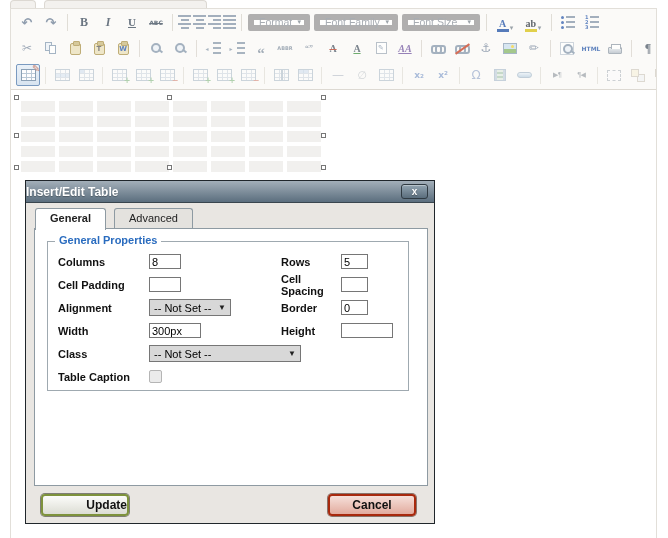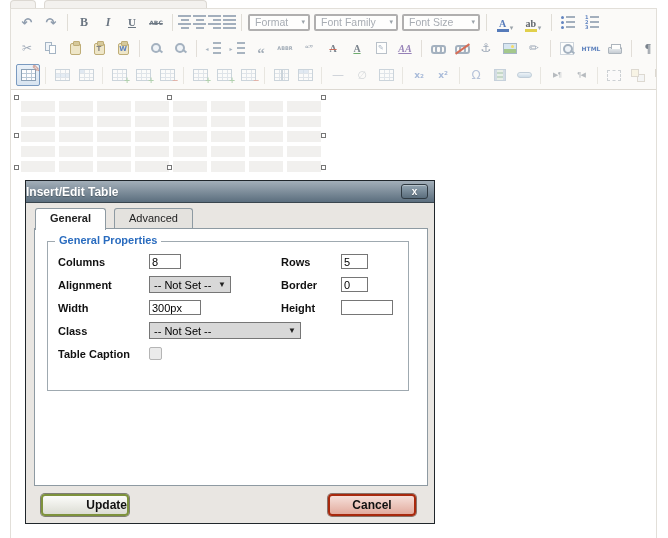--- a/index.html
+++ b/index.html
@@ -36,21 +36,21 @@
   .tins  { font:bold 10px "Liberation Serif",serif; color:#5a6673; text-decoration:underline; text-decoration-color:#4d9a4d; }
   .taa   { font:italic bold 10px "Liberation Serif",serif; color:#7d64a8; text-decoration:underline; }
   .thtml { font:bold 6px "DejaVu Sans",sans-serif; color:#3a66b0; }
   .tpil  { font:bold 12px "Liberation Serif",serif; color:#5a6673; }
   .tsub  { font:bold 9px "DejaVu Sans",sans-serif; color:#3a66b0; }
   .tom   { font:12px "DejaVu Sans",sans-serif; color:#5a78b0; }
   .tdir  { font:7px "DejaVu Sans",sans-serif; color:#5a6673; letter-spacing:-1px; }
   .steel { font-size:12px; color:#8795a8; }
   .steel2{ font-size:11px; color:#9aa4ae; }
 
-  .tsel { height:17px; border:2px solid #a3a3a3; background:#fff; display:inline-flex; align-items:center; justify-content:space-between; padding:0 3px 0 5px; margin:0 2px; font-size:10.5px; color:#9aa0a8; border-radius:2px; flex:0 0 auto; }
+  .tsel { height:17px; border:6px solid #a3a3a3; background:#fff; display:inline-flex; align-items:center; justify-content:space-between; padding:0 3px 0 5px; margin:0 2px; font-size:10.5px; color:#9aa0a8; border-radius:2px; flex:0 0 auto; }
   .tsel-a { font-size:7px; color:#8b949c; }
 
   .sw { display:flex; align-items:flex-end; gap:1px; width:26px; }
   .sw-m { display:flex; flex-direction:column; align-items:center; gap:1px; }
   .sw-l { font:bold 10px "Liberation Serif",serif; line-height:9px; }
   .sw-b { width:12px; height:3px; display:block; }
   .sw-a { font-size:7px; color:#8b949c; line-height:8px; }
 
   .al { display:flex; flex-direction:column; gap:2px; width:13px; }
   .al i { height:2px; background:#94a3b3; display:block; }
@@ -534,20 +534,28 @@
       <div class="ffs">
         <span class="flegend">General Properties</span>
         <div>
             <div class="frow">
               <span class="flabel c1">Columns</span>
               <span class="f1">
                 <input class="fin" type="text" value="8" style="width: 32px;">
               </span>
               <span class="flabel c2">Rows</span>
               <input class="fin" type="text" value="5" style="width: 27px;">
+            </div>
+            <div class="frow">
+              <span class="flabel c1">Cell Padding</span>
+              <span class="f1">
+                <input class="fin" type="text" style="width: 32px;">
+              </span>
+              <span class="flabel c2">Cell Spacing</span>
+              <input class="fin" type="text" style="width: 27px;">
             </div>
             <div class="frow">
               <span class="flabel c1">Alignment</span>
               <span class="f1">
                 <div class="fsel" style="width: 82px;">
                   <span class="fsel-v">-- Not Set --</span>
                   <span class="fsel-a">▼</span>
                 </div>
               </span>
               <span class="flabel c2">Border</span>

